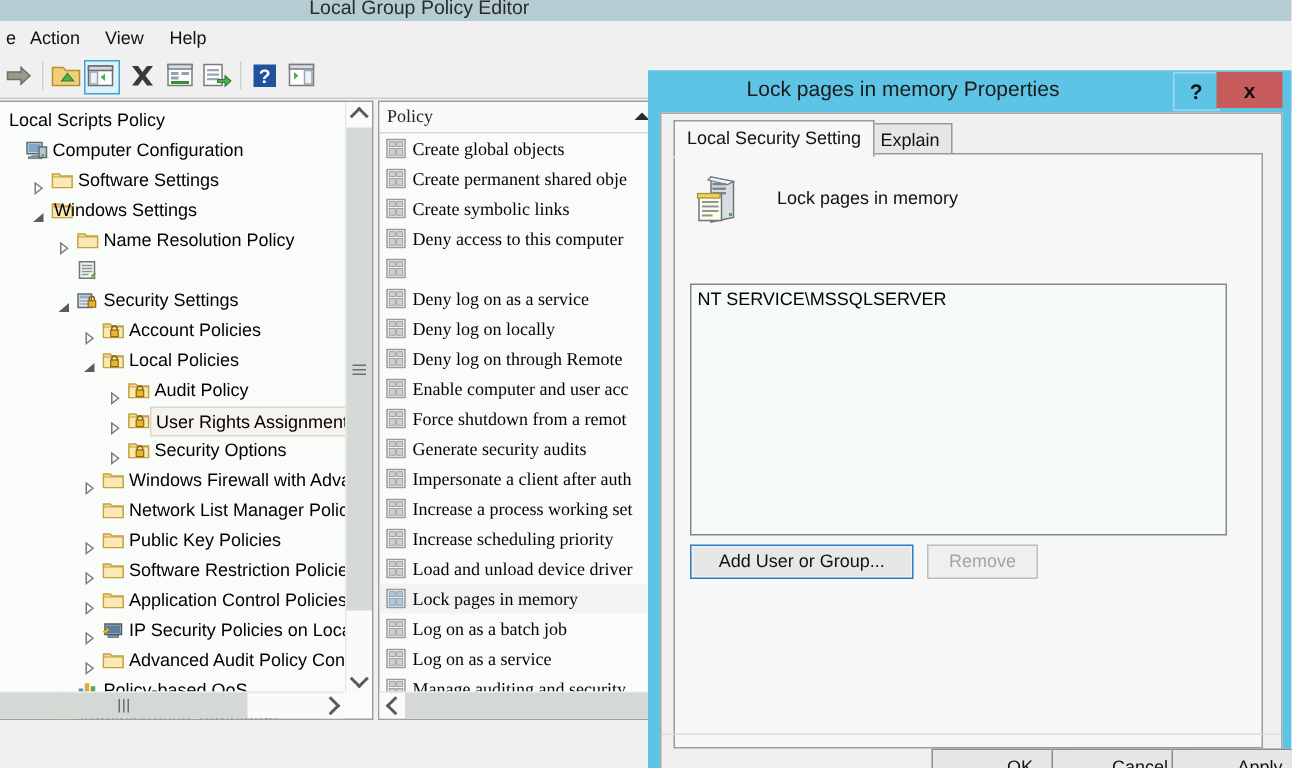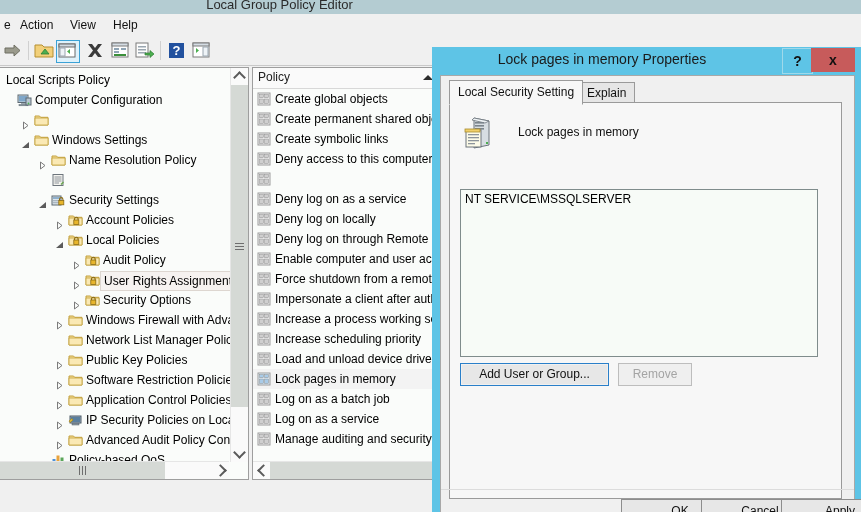--- a/index.html
+++ b/index.html
@@ -31,21 +31,21 @@
   .toolbar{
     position:absolute;left:0;top:36px;width:861px;height:29px;
     background:#f0f0f0;border-bottom:1px solid #c9c9c9;
   }
   .tb-btn{position:absolute;top:4px;width:22px;height:21px;}
   .tb-sep{position:absolute;top:5px;width:1px;height:19px;background:#d0d0d0;}
 
   
   .pane{position:absolute;background:#fff;border:1px solid #9e9e9e;overflow:hidden;}
   .left-pane{left:-1px;top:67px;width:248px;height:411px;background:#fafcfa;}
-  .mid-pane{left:252px;top:67px;width:186px;height:411px;background:#fafcfa;}
+  .mid-pane{left:252px;top:67px;width:186px;height:411px;background:#fafcfa;font-family:Liberation Serif, serif;}
 
   .tree{position:absolute;left:0;top:0;width:228px;padding:2px 0 0 0;}
   .tnode{position:relative;height:20px;line-height:20px;white-space:nowrap;font-size:12px;}
   .tnode .twist{
     position:absolute;top:6px;width:9px;height:9px;
   }
   .tnode .tlabel{position:absolute;top:0;white-space:nowrap;}
   .tnode.sel .tlabel{background:#f6f2f0;border:1px solid #ddd6d0;padding:0 3px;margin-left:-3px;line-height:18px;height:18px;top:1px;}
   .ticon{position:absolute;top:3px;width:15px;height:14px;}
 
@@ -239,30 +239,31 @@
             <span class="tlabel" style="left: 35px;">Computer Configuration</span>
           </div>
           <div class="tnode">
             <span class="twist" style="left: 21px;"><svg width="9" height="9" viewBox="0 0 9 9">
                 <path d="M2.5 1 L7 4.5 L2.5 8 Z" fill="none" stroke="#7b7b7b" stroke-width="1"></path>
               </svg></span>
             <span class="ticon" style="left: 34px;"><svg width="15" height="14" viewBox="0 0 15 14">
                 <path d="M1 3h4.5l1.2 1.3H14V12H1z" fill="#f6dc94" stroke="#c2a13e" stroke-width="1"></path>
                 <path d="M1 5h13v7H1z" fill="#fae9b4" stroke="#c2a13e" stroke-width="0.8"></path>
               </svg></span>
+            <span class="tlabel" style="left: 52px;">Software Settings</span>
           </div>
           <div class="tnode">
             <span class="twist" style="left: 21px;"><svg width="9" height="9" viewBox="0 0 9 9">
                 <path d="M1 7 L8 7 L8 1 Z" fill="#5b5b5b"></path>
               </svg></span>
             <span class="ticon" style="left: 34px;"><svg width="15" height="14" viewBox="0 0 15 14">
                 <path d="M1 3h4.5l1.2 1.3H14V12H1z" fill="#f6dc94" stroke="#c2a13e" stroke-width="1"></path>
                 <path d="M1 5h13v7H1z" fill="#fae9b4" stroke="#c2a13e" stroke-width="0.8"></path>
               </svg></span>
-            <span class="tlabel" style="left: 52px;">Windows Settings</span>
+            <span class="tlabel" style="left: 36px;">Windows Settings</span>
           </div>
           <div class="tnode">
             <span class="twist" style="left: 38px;"><svg width="9" height="9" viewBox="0 0 9 9">
                 <path d="M2.5 1 L7 4.5 L2.5 8 Z" fill="none" stroke="#7b7b7b" stroke-width="1"></path>
               </svg></span>
             <span class="ticon" style="left: 51px;"><svg width="15" height="14" viewBox="0 0 15 14">
                 <path d="M1 3h4.5l1.2 1.3H14V12H1z" fill="#f6dc94" stroke="#c2a13e" stroke-width="1"></path>
                 <path d="M1 5h13v7H1z" fill="#fae9b4" stroke="#c2a13e" stroke-width="0.8"></path>
               </svg></span>
             <span class="tlabel" style="left: 69px;">Name Resolution Policy</span>
@@ -536,20 +537,27 @@
                 <rect x="2.5" y="7" width="4" height="4.5" fill="#cfcfcf" stroke="#8c8c8c" stroke-width="0.5"></rect>
                 <rect x="7.5" y="7" width="4" height="4.5" fill="#cfcfcf" stroke="#8c8c8c" stroke-width="0.5"></rect>
               </svg></span><span>Enable computer and user acc</span></div>
           <div class="lv-row"><span class="licon"><svg width="14" height="14" viewBox="0 0 14 14">
                 <rect x="1" y="1" width="12" height="12" fill="#f4f4f4" stroke="#9b9b9b"></rect>
                 <rect x="2.5" y="2.5" width="4" height="3.2" fill="#cfcfcf" stroke="#8c8c8c" stroke-width="0.5"></rect>
                 <rect x="7.5" y="2.5" width="4" height="3.2" fill="#cfcfcf" stroke="#8c8c8c" stroke-width="0.5"></rect>
                 <rect x="2.5" y="7" width="4" height="4.5" fill="#cfcfcf" stroke="#8c8c8c" stroke-width="0.5"></rect>
                 <rect x="7.5" y="7" width="4" height="4.5" fill="#cfcfcf" stroke="#8c8c8c" stroke-width="0.5"></rect>
               </svg></span><span>Force shutdown from a remot</span></div>
+          <div class="lv-row"><span class="licon"><svg width="14" height="14" viewBox="0 0 14 14">
+                <rect x="1" y="1" width="12" height="12" fill="#f4f4f4" stroke="#9b9b9b"></rect>
+                <rect x="2.5" y="2.5" width="4" height="3.2" fill="#cfcfcf" stroke="#8c8c8c" stroke-width="0.5"></rect>
+                <rect x="7.5" y="2.5" width="4" height="3.2" fill="#cfcfcf" stroke="#8c8c8c" stroke-width="0.5"></rect>
+                <rect x="2.5" y="7" width="4" height="4.5" fill="#cfcfcf" stroke="#8c8c8c" stroke-width="0.5"></rect>
+                <rect x="7.5" y="7" width="4" height="4.5" fill="#cfcfcf" stroke="#8c8c8c" stroke-width="0.5"></rect>
+              </svg></span><span>Generate security audits</span></div>
           <div class="lv-row"><span class="licon"><svg width="14" height="14" viewBox="0 0 14 14">
                 <rect x="1" y="1" width="12" height="12" fill="#f4f4f4" stroke="#9b9b9b"></rect>
                 <rect x="2.5" y="2.5" width="4" height="3.2" fill="#cfcfcf" stroke="#8c8c8c" stroke-width="0.5"></rect>
                 <rect x="7.5" y="2.5" width="4" height="3.2" fill="#cfcfcf" stroke="#8c8c8c" stroke-width="0.5"></rect>
                 <rect x="2.5" y="7" width="4" height="4.5" fill="#cfcfcf" stroke="#8c8c8c" stroke-width="0.5"></rect>
                 <rect x="7.5" y="7" width="4" height="4.5" fill="#cfcfcf" stroke="#8c8c8c" stroke-width="0.5"></rect>
               </svg></span><span>Impersonate a client after auth</span></div>
           <div class="lv-row"><span class="licon"><svg width="14" height="14" viewBox="0 0 14 14">
                 <rect x="1" y="1" width="12" height="12" fill="#f4f4f4" stroke="#9b9b9b"></rect>
                 <rect x="2.5" y="2.5" width="4" height="3.2" fill="#cfcfcf" stroke="#8c8c8c" stroke-width="0.5"></rect>

